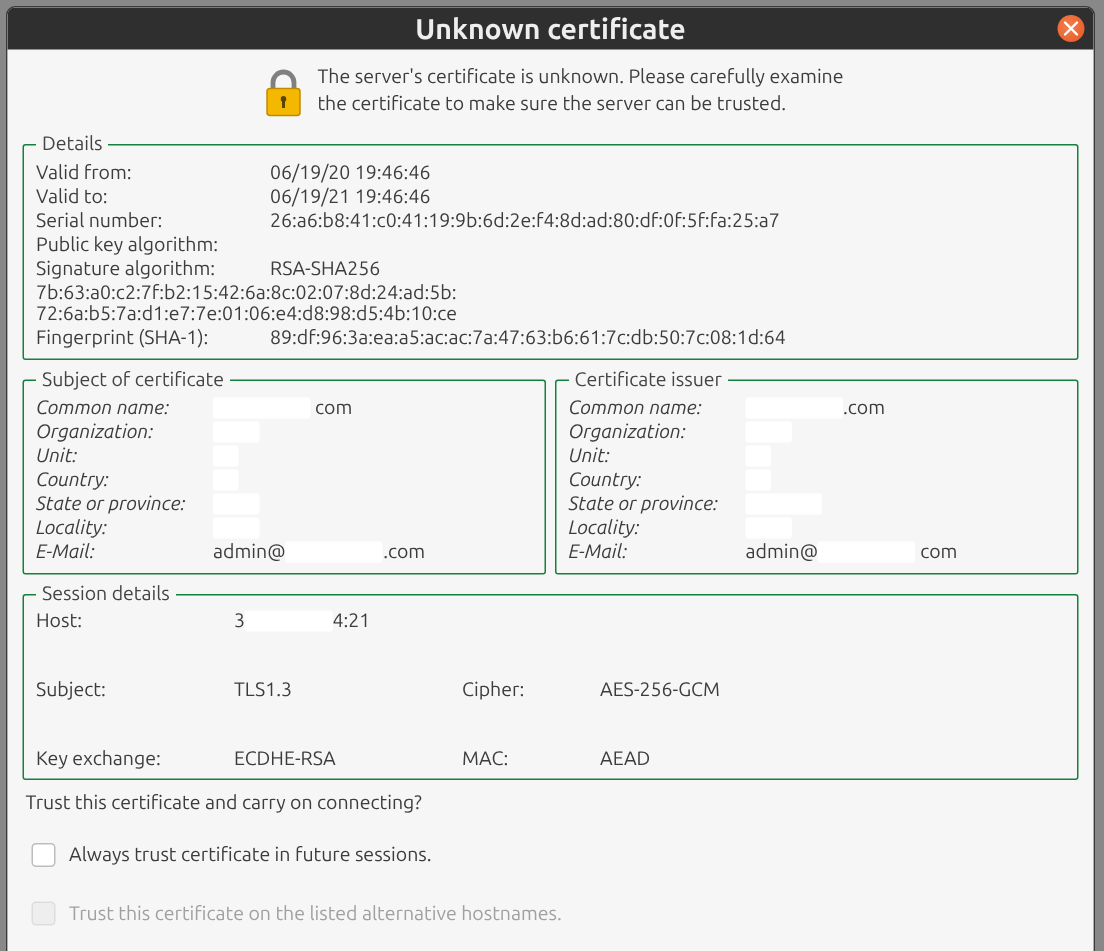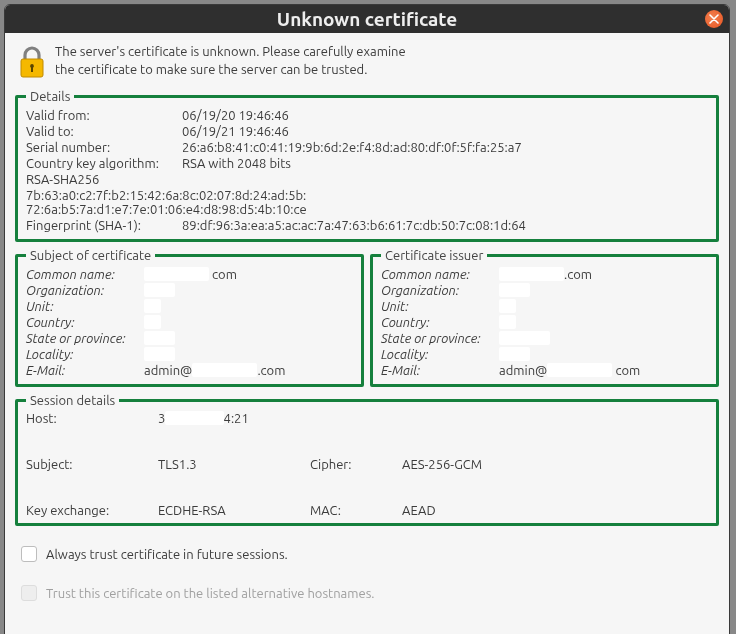--- a/index.html
+++ b/index.html
@@ -49,29 +49,30 @@
   .titlebar .close svg { width: 10px; height: 10px; }
   .content {
     padding: 6px 10px 10px 10px;
     background: #f6f6f6;
   }
   .warn-row {
     display: flex;
     align-items: flex-start;
     gap: 8px;
     padding: 4px 0 6px 2px;
+    justify-content: center;
   }
   .lock-icon {
     width: 30px; height: 36px;
     flex: 0 0 auto;
     margin-top: 2px;
   }
   .warn-text { line-height: 1.35; }
   fieldset {
-    border: 3px solid #15803d;
+    border: 1px solid #15803d;
     border-radius: 2px;
     margin: 2px 0 4px 0;
     padding: 4px 20px 6px 8px;
     background: #f6f6f6;
   }
   legend {
     padding: 0 4px;
     color: #444;
   }
   .row { display: flex; gap: 8px; padding: 1px 0; }
@@ -173,24 +174,24 @@
         </div>
       <div class="row">
           <div class="label">Valid to:</div>
           <div class="value">06/19/21 19:46:46</div>
         </div>
       <div class="row">
           <div class="label">Serial number:</div>
           <div class="value">26:a6:b8:41:c0:41:19:9b:6d:2e:f4:8d:ad:80:df:0f:5f:fa:25:a7</div>
         </div>
       <div class="row">
-          <div class="label">Country key algorithm:</div>
-          <div class="value">RSA with 2048 bits</div>
-        </div>
-      <div class="row">
+          <div class="label">Public key algorithm:</div>
+        </div>
+      <div class="row">
+          <div class="label">Signature algorithm:</div>
           <div class="value">RSA-SHA256</div>
         </div>
       <div class="row">
         <div class="value">
           <div>7b:63:a0:c2:7f:b2:15:42:6a:8c:02:07:8d:24:ad:5b:</div>
           <div>72:6a:b5:7a:d1:e7:7e:01:06:e4:d8:98:d5:4b:10:ce</div>
         </div>
       </div>
       <div class="row">
           <div class="label">Fingerprint (SHA-1):</div>
@@ -273,20 +274,21 @@
         <div>TLS1.3</div>
         <div>Cipher:</div>
         <div>AES-256-GCM</div>
         <div>Key exchange:</div>
         <div>ECDHE-RSA</div>
         <div>MAC:</div>
         <div>AEAD</div>
       </div>
     </fieldset>
 
+    <div class="question">Trust this certificate and carry on connecting?</div>
 
     <label class="checkrow">
       <input type="checkbox" style="">
       <span>Always trust certificate in future sessions.</span>
     </label>
 
     <label class="checkrow disabled">
       <input type="checkbox" disabled="" style="">
       <span>Trust this certificate on the listed alternative hostnames.</span>
     </label>

